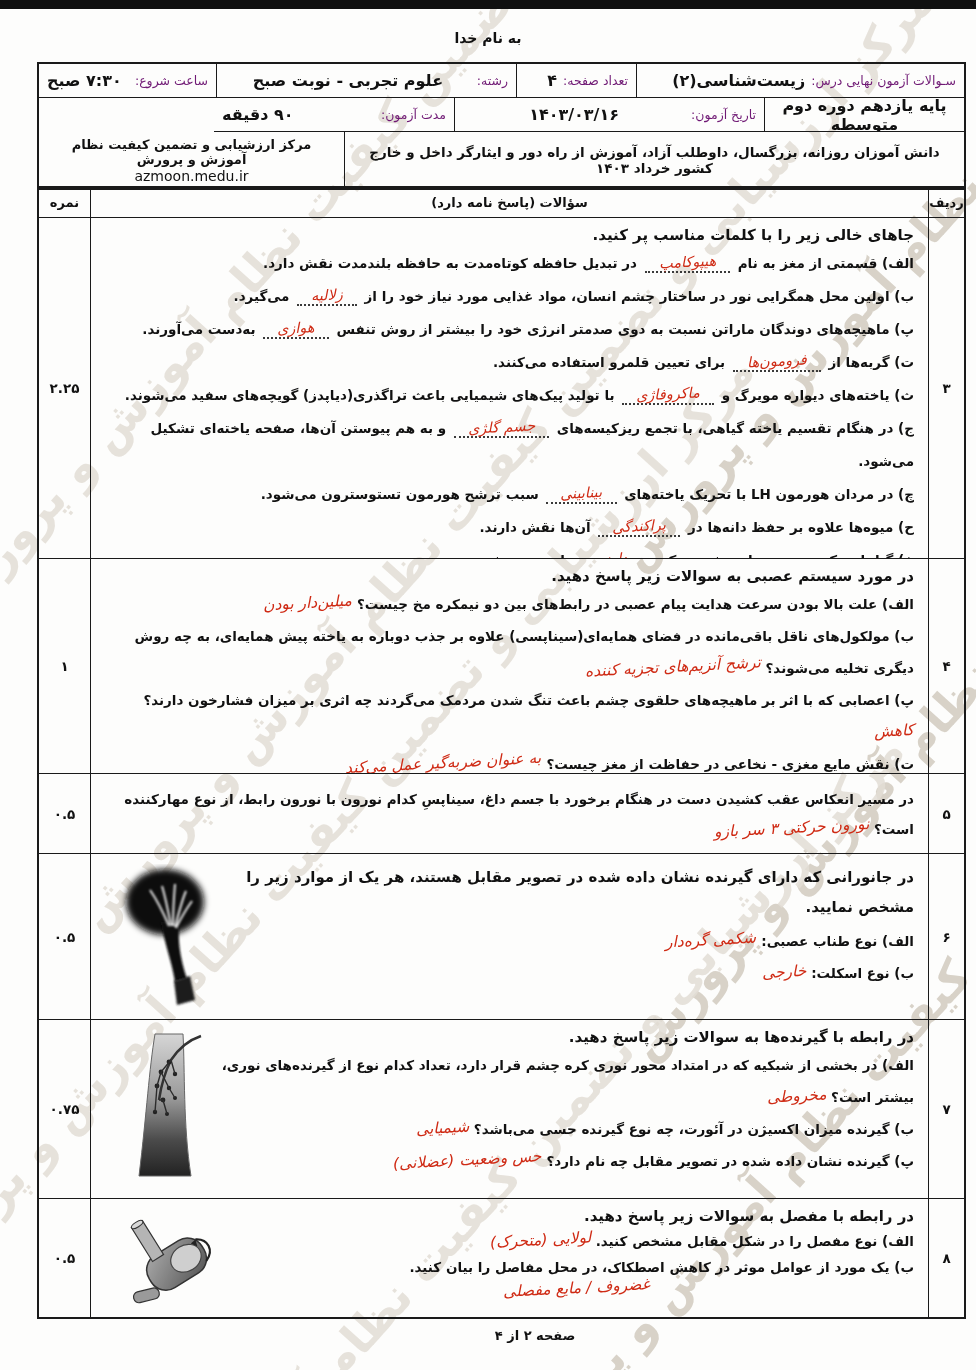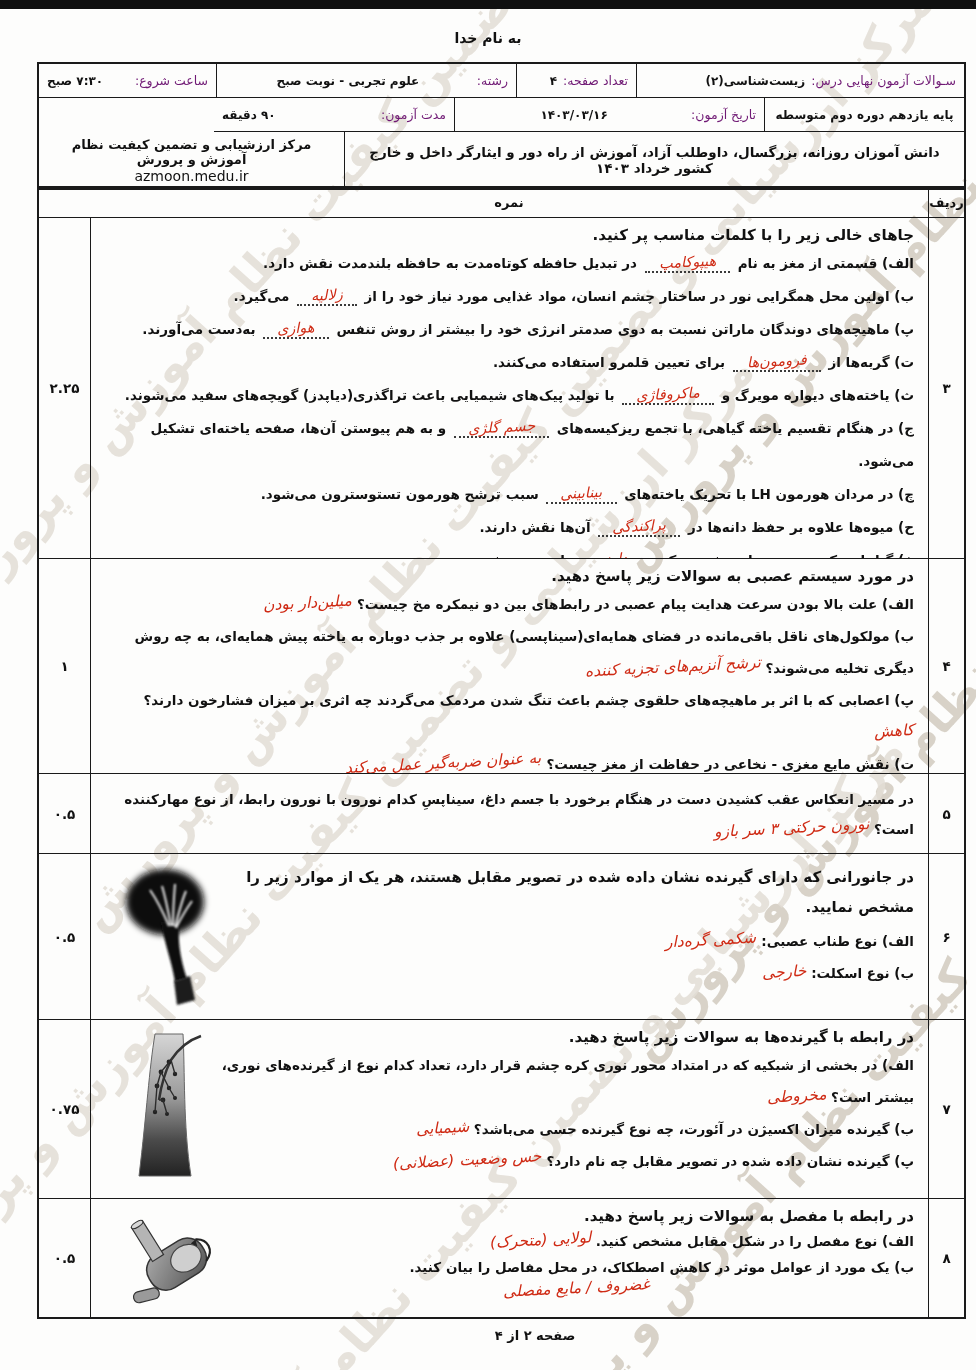--- a/index.html
+++ b/index.html
@@ -28,21 +28,21 @@
     box-sizing:border-box;font-size:13px;}
   .hdr-row{display:grid;box-sizing:border-box;}
   .hdr-row1{grid-template-columns:328px 120px 300px 1fr;height:34px;}
   .hdr-row2{grid-template-columns:200px 310px 240px 1fr;height:34px;}
   .hdr-row3{grid-template-columns:620px 1fr;height:56px;}
   .hcell{border-left:1px solid #1a1a1a;border-bottom:1px solid #1a1a1a;
     display:flex;align-items:center;padding:0 8px;box-sizing:border-box;gap:6px;overflow:hidden;}
   .hcell:last-child{border-left:none;}
   .hdr-row3 .hcell{border-bottom:none;}
   .hlabel{font-weight:normal;font-size:12.5px;color:#701a75;}
-  .hvalue{font-weight:bold;font-size:12px;}
+  .hvalue{font-weight:bold;font-size:16px;}
   .center-cell{flex-direction:column;justify-content:center;gap:1px;text-align:center;}
   .spread{justify-content:space-between;}
   .centered{justify-content:center;text-align:center;}
   
   .qtable{position:absolute;top:186px;left:37px;width:929px;border:2px solid #1a1a1a;
     box-sizing:border-box;}
   .qrow{display:grid;grid-template-columns:36px 838px 1fr;box-sizing:border-box;
     border-bottom:1.5px solid #1a1a1a;}
   .qrow:last-child{border-bottom:none;}
   .qhead{height:30px;}
@@ -141,20 +141,21 @@
         <span style="font-weight:bold;font-size:13px;">مرکز ارزشیابی و تضمین کیفیت نظام آموزش و پرورش</span>
         <span style="font-size:14px;text-align:center;">azmoon.medu.ir</span>
       </div>
     </div>
   </div>
 
   <div class="qtable">
 
     <div class="qrow qhead">
       <div class="cell">ردیف</div>
+      <div class="cell">سؤالات (پاسخ نامه دارد)</div>
       <div class="cell">نمره</div>
     </div>
 
     <div class="qrow r-q3">
       <div class="cell num-cell">۳</div>
       <div class="cell body-cell">
         <div class="qtitle">جاهای خالی زیر را با کلمات مناسب پر کنید.</div>
         <div class="qline">
           <span class="lbl">الف)</span>
           <span>قسمتی از مغز به نام</span>

